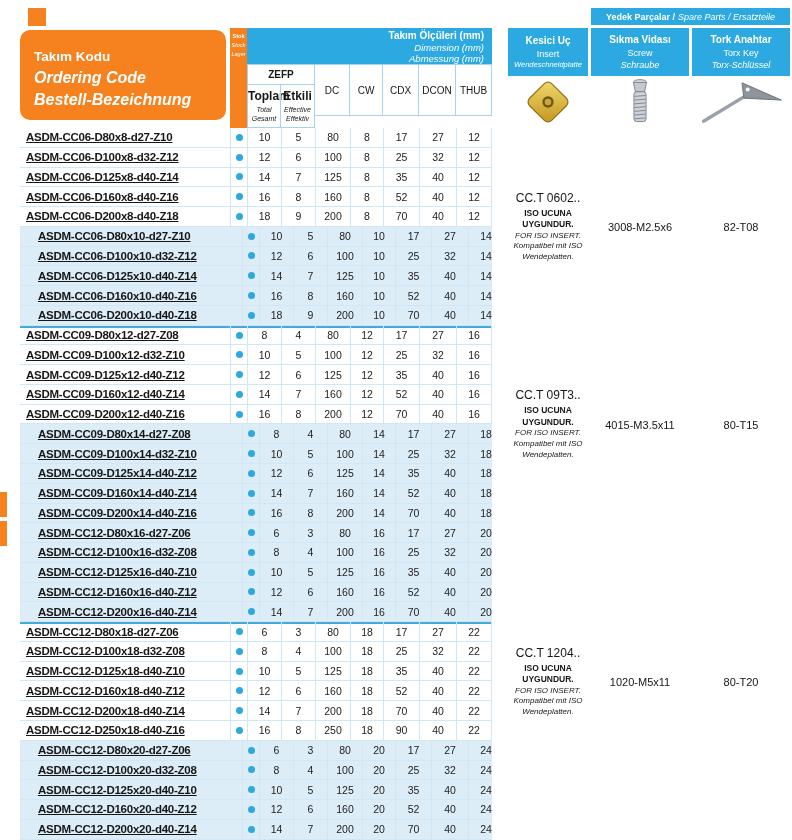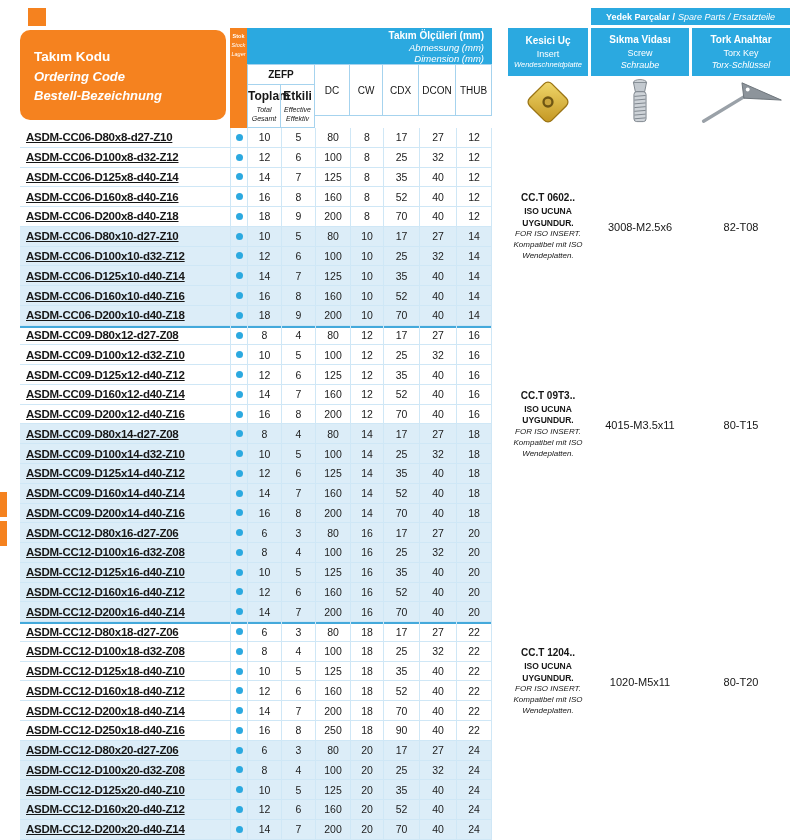--- a/index.html
+++ b/index.html
@@ -15,21 +15,21 @@
     font-family:"Liberation Sans",sans-serif;overflow:hidden;}
   .page{position:absolute;inset:0;width:792px;height:840px;}
 
   .corner-chip{position:absolute;left:28px;top:8px;width:18px;height:18px;background:var(--orange);}
   .side-tab{position:absolute;left:0;width:7px;background:var(--orange);}
   .tab1{top:492px;height:25px}.tab2{top:521px;height:25px}
 
   .code-header{position:absolute;left:20px;top:30px;width:206px;height:90px;background:var(--orange);
     border-radius:10px;color:#fff;padding:19px 0 0 14px;box-sizing:border-box;}
   .code-header .t1{font-size:13.5px;font-weight:bold;margin-bottom:5px;}
-  .code-header .t2{font-size:13px;font-weight:bold;font-style:italic;margin-bottom:4px;}
+  .code-header .t2{font-size:16px;font-weight:bold;font-style:italic;margin-bottom:4px;}
 
   .stock-header{position:absolute;left:230px;top:28px;width:17px;height:100px;background:var(--orange);
     color:#fff;text-align:center;padding-top:4px;box-sizing:border-box;}
   .stock-header div{font-size:5.5px;line-height:1.6;}
   .stock-header .s1{font-weight:bold;}
   .stock-header .s2,.stock-header .s3{font-style:italic;}
 
   .dim-header{position:absolute;left:247px;top:28px;width:245px;height:36px;background:var(--blue);
     color:#fff;text-align:right;padding:2px 8px 0 0;box-sizing:border-box;}
   .dim-header .t1{font-weight:bold;font-size:10px;line-height:1.2;}
@@ -62,36 +62,36 @@
   .insert-header .h3{font-size:7.5px;}
 
   .icon-wrap{position:absolute;top:76px;height:52px;display:flex;align-items:center;justify-content:center;}
   .insert-icon-wrap{left:508px;width:80px;}
   .screw-icon-wrap{left:591px;width:98px;}
   .torx-icon-wrap{left:692px;width:98px;}
 
   #table-body{position:absolute;left:20px;top:128px;width:472px;height:712px;overflow:hidden;}
   .row{display:grid;grid-template-columns:210px 17px 34px 34px 35px 33px 36px 37px 36px;
     height:19.777px;box-sizing:border-box;border-bottom:1px solid var(--rowline);align-items:stretch;}
-  .row-group.shaded .row{background:var(--band);}
+  .row-group.shaded .row{background:var(--band);padding-left:12px;}
   .row-group.sep{box-shadow:inset 0 2px 0 var(--groupline);}
   .c-code{font-weight:bold;font-size:11.5px;letter-spacing:-0.25px;color:var(--ink);
     padding-left:6px;white-space:nowrap;display:flex;align-items:center;text-decoration:underline;}
   .c-stock{display:flex;justify-content:center;align-items:center;border-left:1px solid var(--rowline);}
   .dot{width:7px;height:7px;border-radius:50%;background:var(--blue);}
   .c-num{font-size:10.5px;color:#222;border-left:1px solid var(--rowline);
     display:flex;align-items:center;justify-content:center;}
   .c-num:last-child{border-right:1px solid var(--rowline);}
 
   #insert-col{position:absolute;left:508px;top:128px;width:80px;}
   #screw-col{position:absolute;left:591px;top:128px;width:98px;}
   #torx-col{position:absolute;left:692px;top:128px;width:98px;}
   .rc-sec{display:flex;align-items:center;justify-content:center;}
   .note{text-align:center;color:var(--ink);}
-  .note .n0{font-weight:bold;font-size:10px;margin-bottom:3px;}
+  .note .n0{font-weight:normal;font-size:12px;margin-bottom:3px;}
   .note .n1,.note .n2{font-weight:bold;font-size:8.5px;line-height:1.35;}
   .note .n3,.note .n4,.note .n5{font-style:italic;font-size:8px;line-height:1.35;}
   .pval{font-size:11px;color:var(--ink);}
 </style>
 </head>
 <body>
 
 <div class="page">
 
   <div class="corner-chip"></div>
@@ -105,22 +105,22 @@
   </div>
 
   <div class="stock-header">
     <div class="s1">Stok</div>
     <div class="s2">Stock</div>
     <div class="s3">Lager</div>
   </div>
 
   <div class="dim-header">
     <div class="t1">Takım Ölçüleri (mm)</div>
+    <div class="t2">Dimension (mm)</div>
     <div class="t2">Abmessung (mm)</div>
-    <div class="t2">Dimension (mm)</div>
   </div>
 
   <div class="subheader">
     <div class="zefp">ZEFP</div>
     <div class="tot">
       <div class="lw bld">Toplam</div>
       <div class="lw itl">Total</div>
       <div class="lw itl">Gesamt</div>
     </div>
     <div class="eff">

